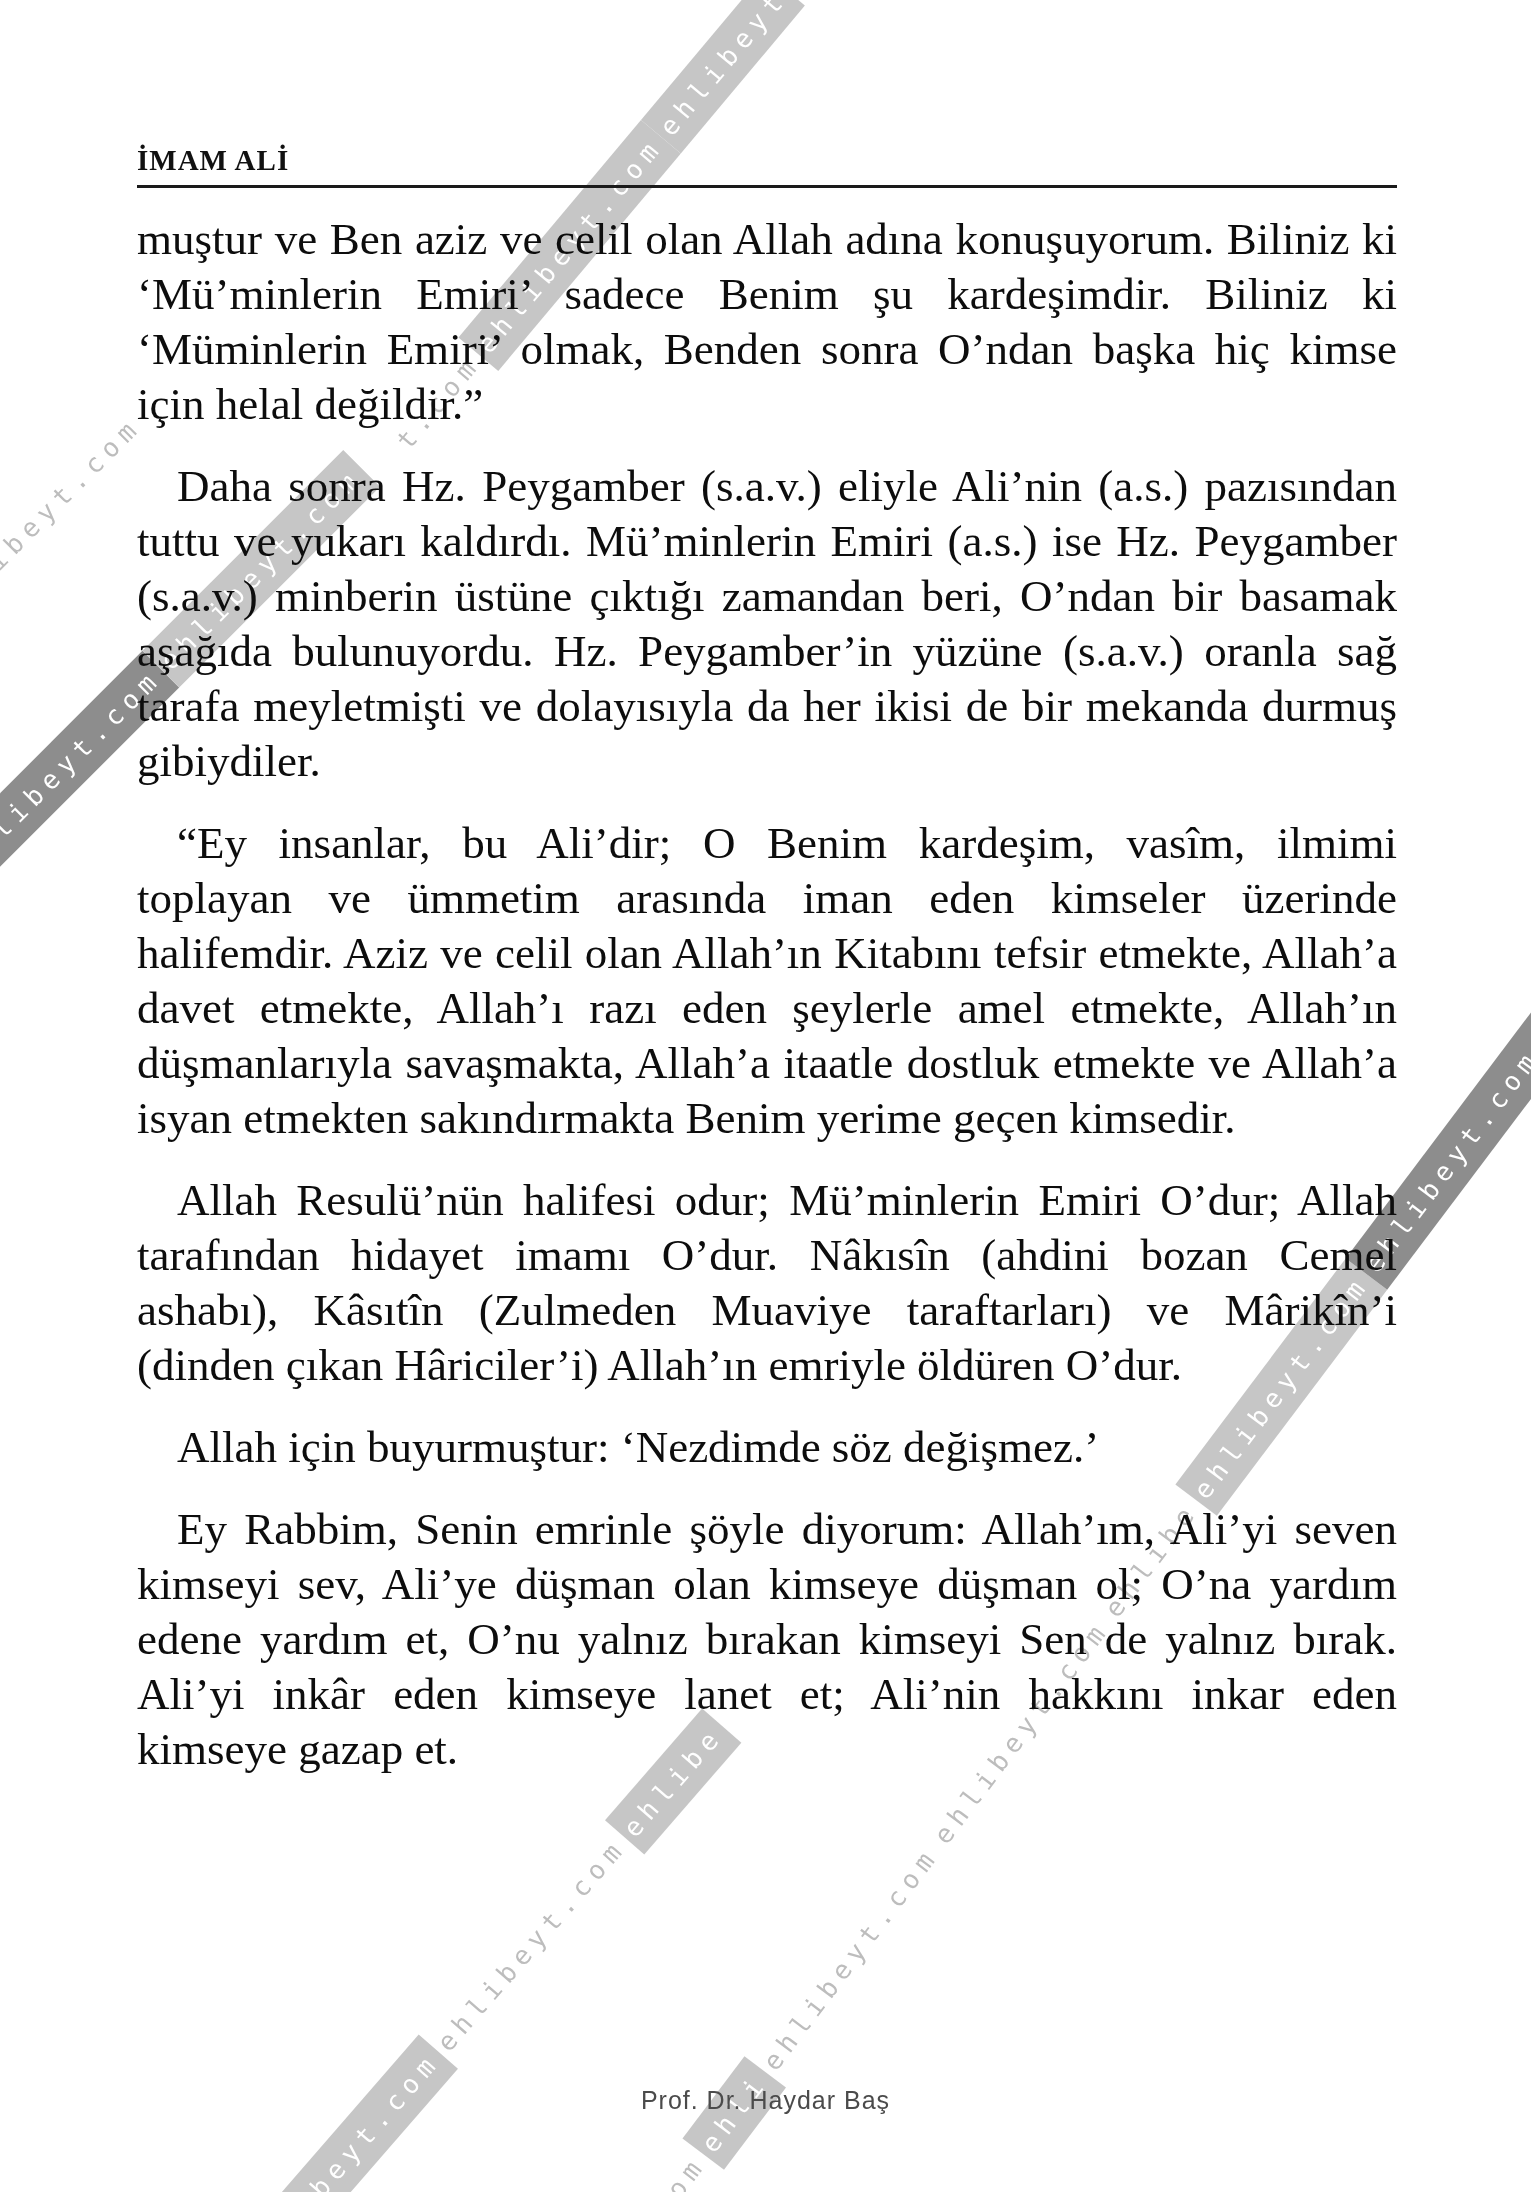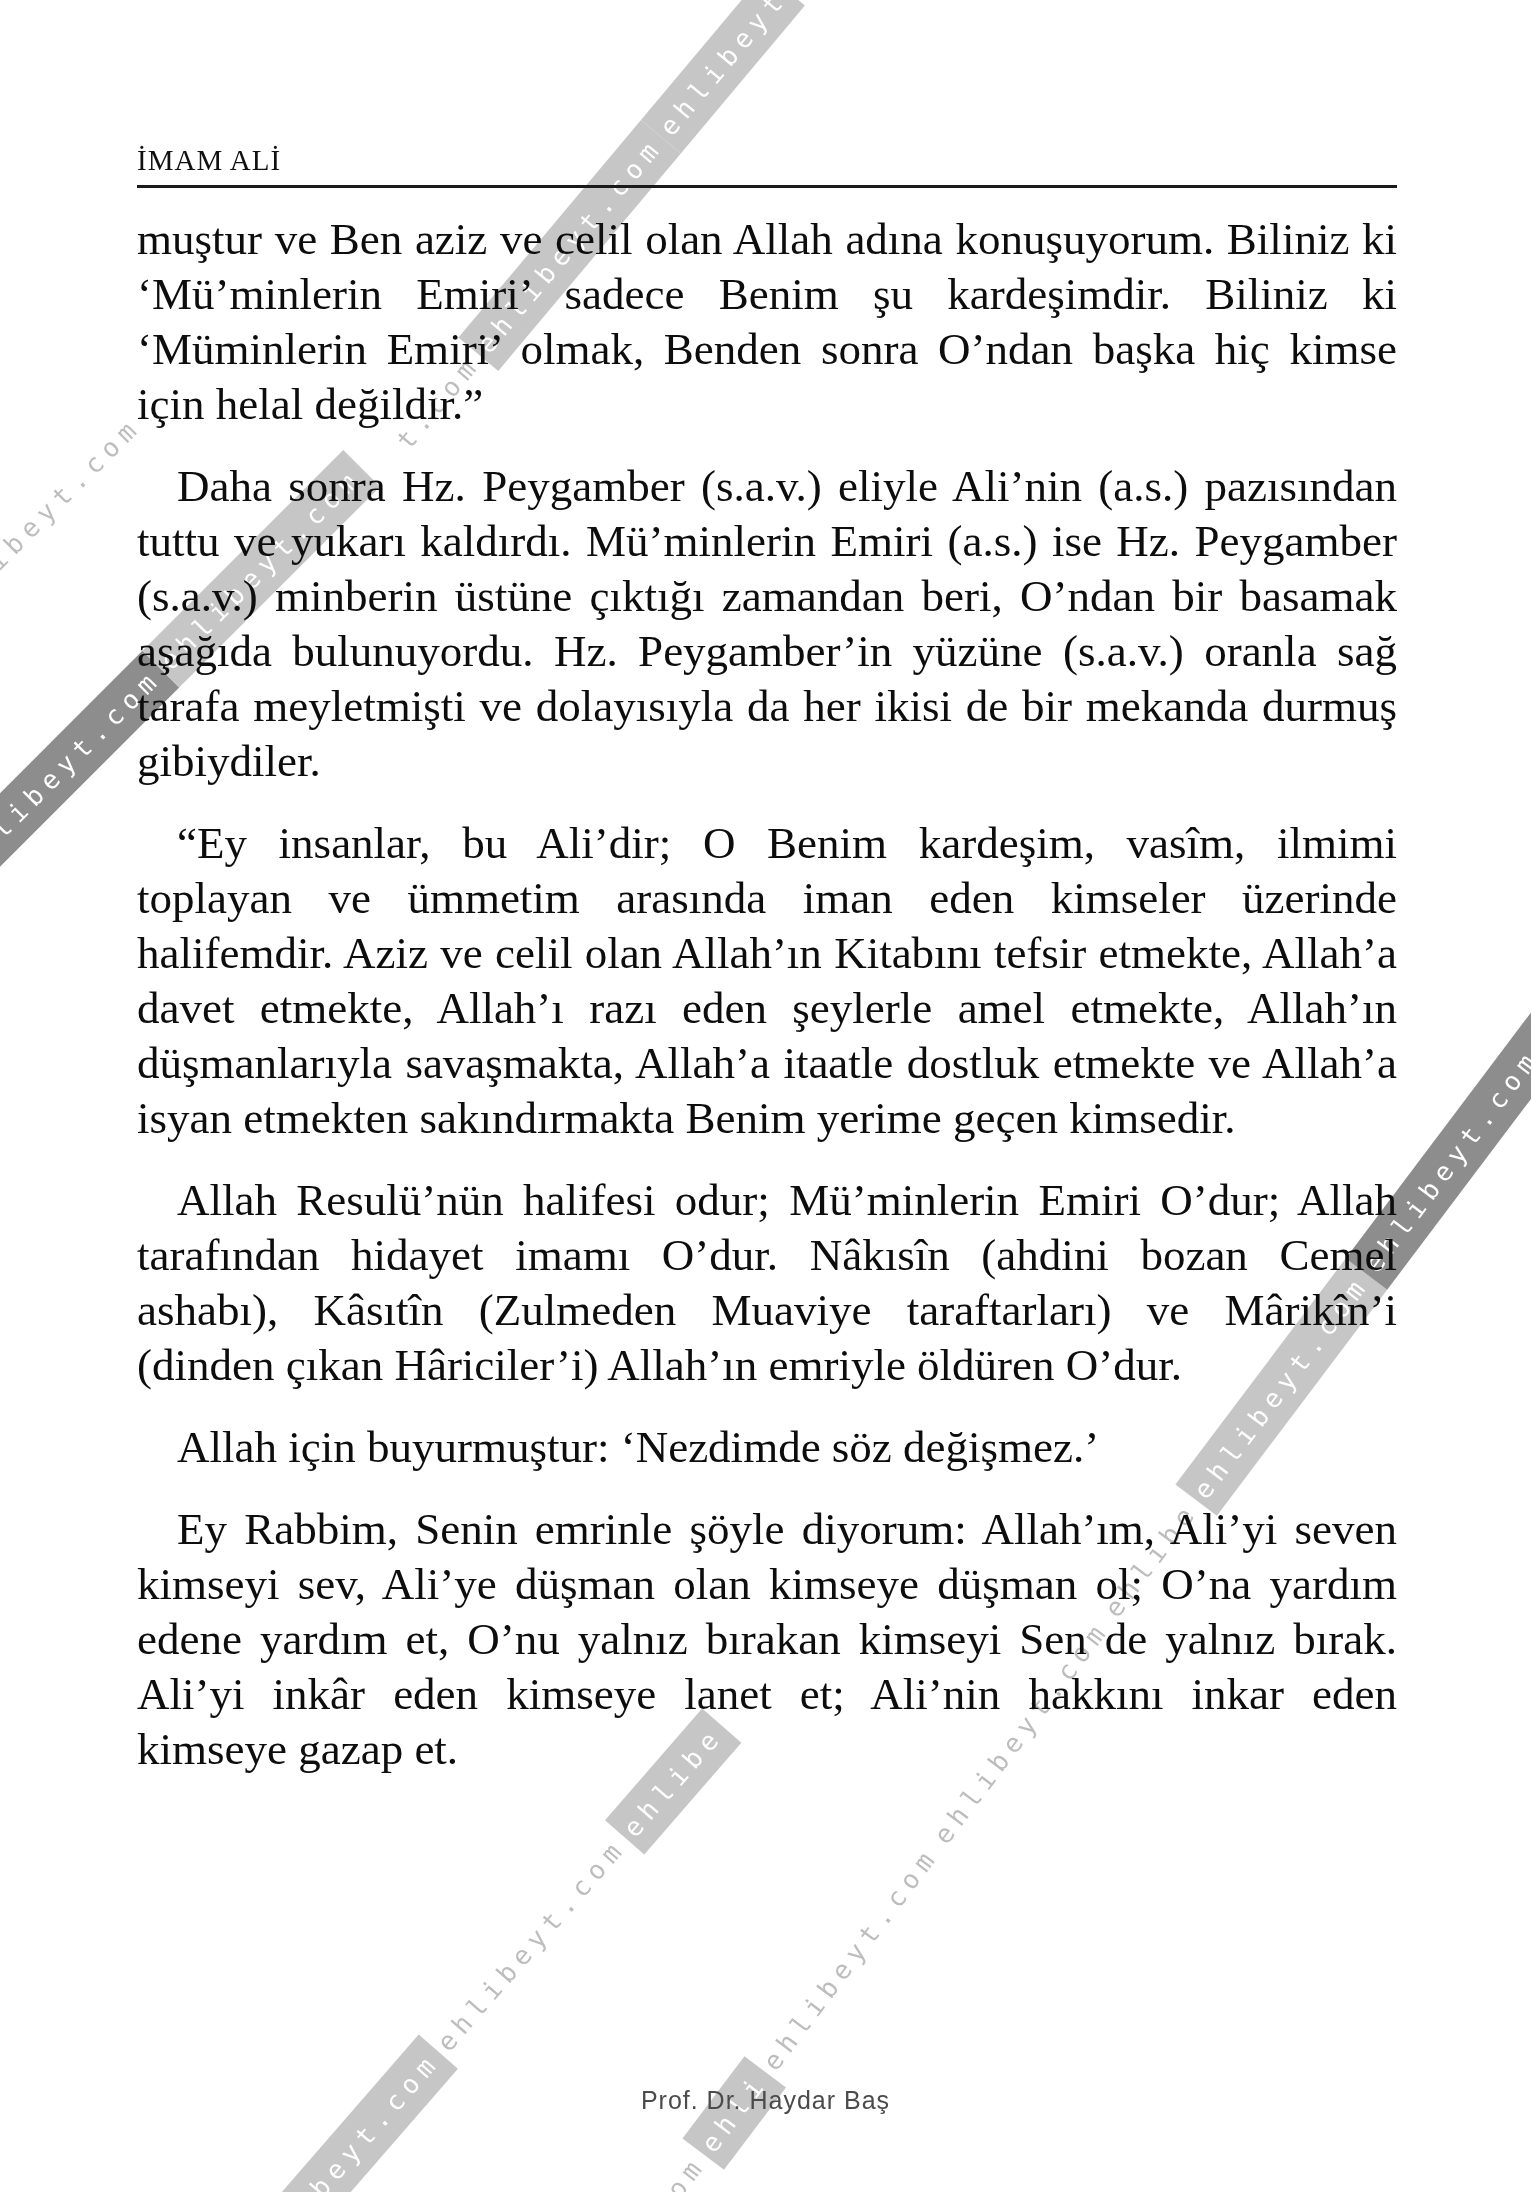--- a/index.html
+++ b/index.html
@@ -43,21 +43,21 @@
   .content {
     position:absolute;
     left:137px; top:146px;
     width:1260px;
     z-index:1;
   }
   h1.page-title {
     margin:0 0 10px 0;
     font-size:29px;
     line-height:29px;
-    font-weight:normal;
+    font-weight:bold;
     letter-spacing:1px;
     color:#111111;
   }
   .header-rule {
     border:none;
     border-top:3px solid #1a1a1a;
     margin:0 0 24px 0;
   }
   .body-text p {
     margin:27px 0 0 0;

